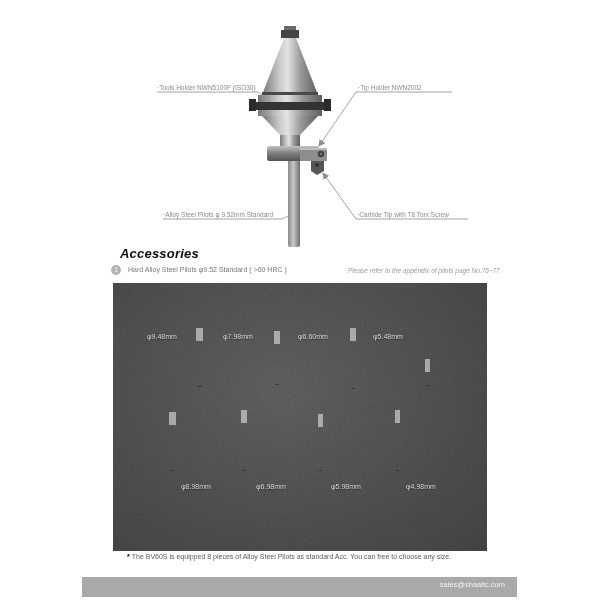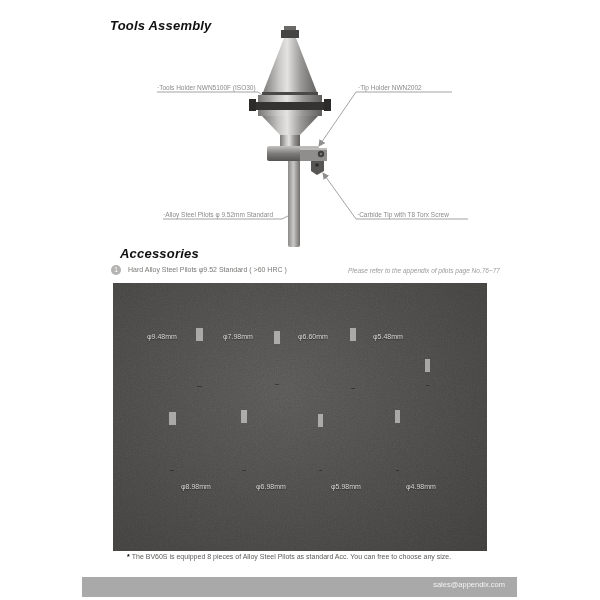--- a/index.html
+++ b/index.html
@@ -73,21 +73,20 @@
   #footer-bar{position:absolute;left:82px;top:577px;width:435px;height:20px;
               background:#a9a9a9;}
   #footer-email{position:absolute;right:12px;top:3px;font-size:7.5px;
                 color:rgba(255,255,255,.85);}
 </style>
 </head>
 <body>
 
 <div id="page">
 
-  <div id="title-tools" class="sec-title">Tools Assembly</div>
 
   <svg id="tool-svg" viewBox="0 0 600 600">
     <defs>
       <linearGradient id="metalH" x1="0" y1="0" x2="1" y2="0">
         <stop offset="0" stop-color="#77767"></stop>
           <stop offset="0" stop-color="#777674"></stop>
         <stop offset="0.3" stop-color="#c8c7c5"></stop>
           <stop offset="0.45" stop-color="#e4e3e1"></stop>
         <stop offset="0.7" stop-color="#989795"></stop>
           <stop offset="1" stop-color="#5f5e5c"></stop>
@@ -220,16 +219,16 @@
     <span class="psize pl-b2">φ6.98mm</span>
     <span class="psize pl-b3">φ5.98mm</span>
     <span class="psize pl-b4">φ4.98mm</span>
   </div>
 
   <div id="footnote">
     <span class="marker">*</span><span>The BV60S is equipped 8 pieces of Alloy Steel Pilots as standard Acc. You can free to choose any size.</span>
   </div>
 
   <div id="footer-bar">
-    <span id="footer-email">sales@appendix.com</span>
+    <span id="footer-email">sales@shaaitc.com</span>
   </div>
 
 </div>
 
 </body></html>

